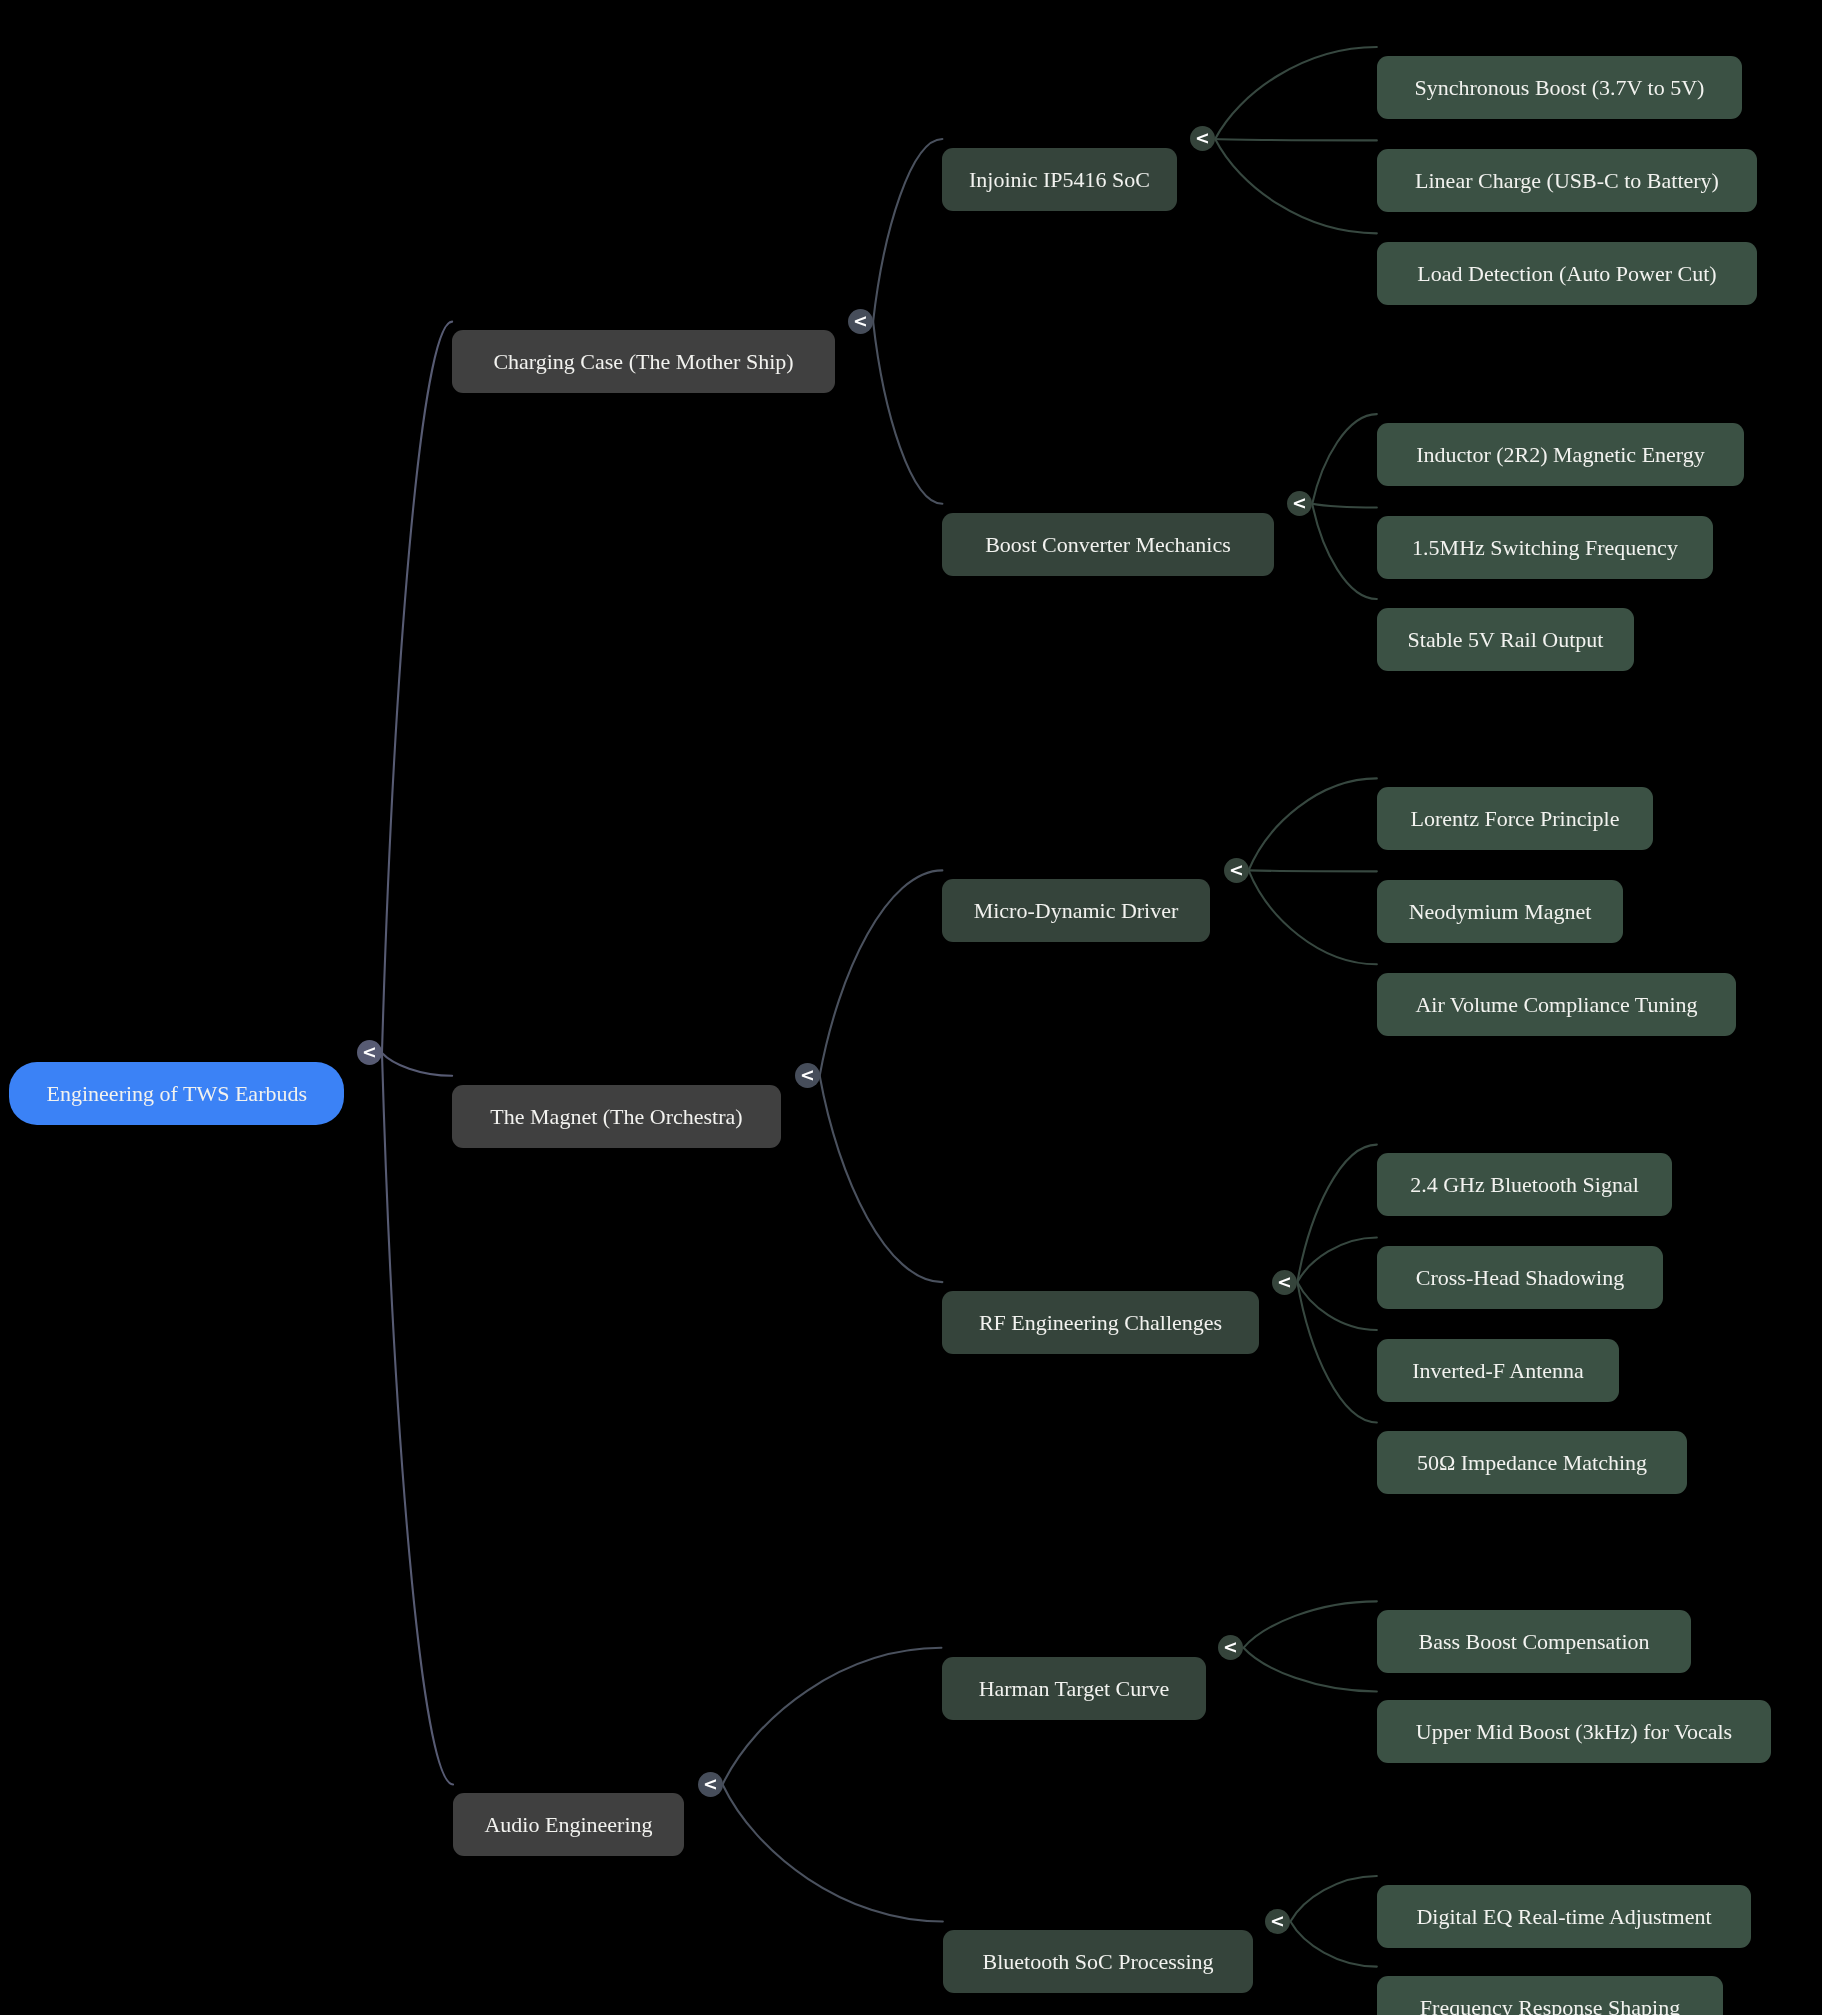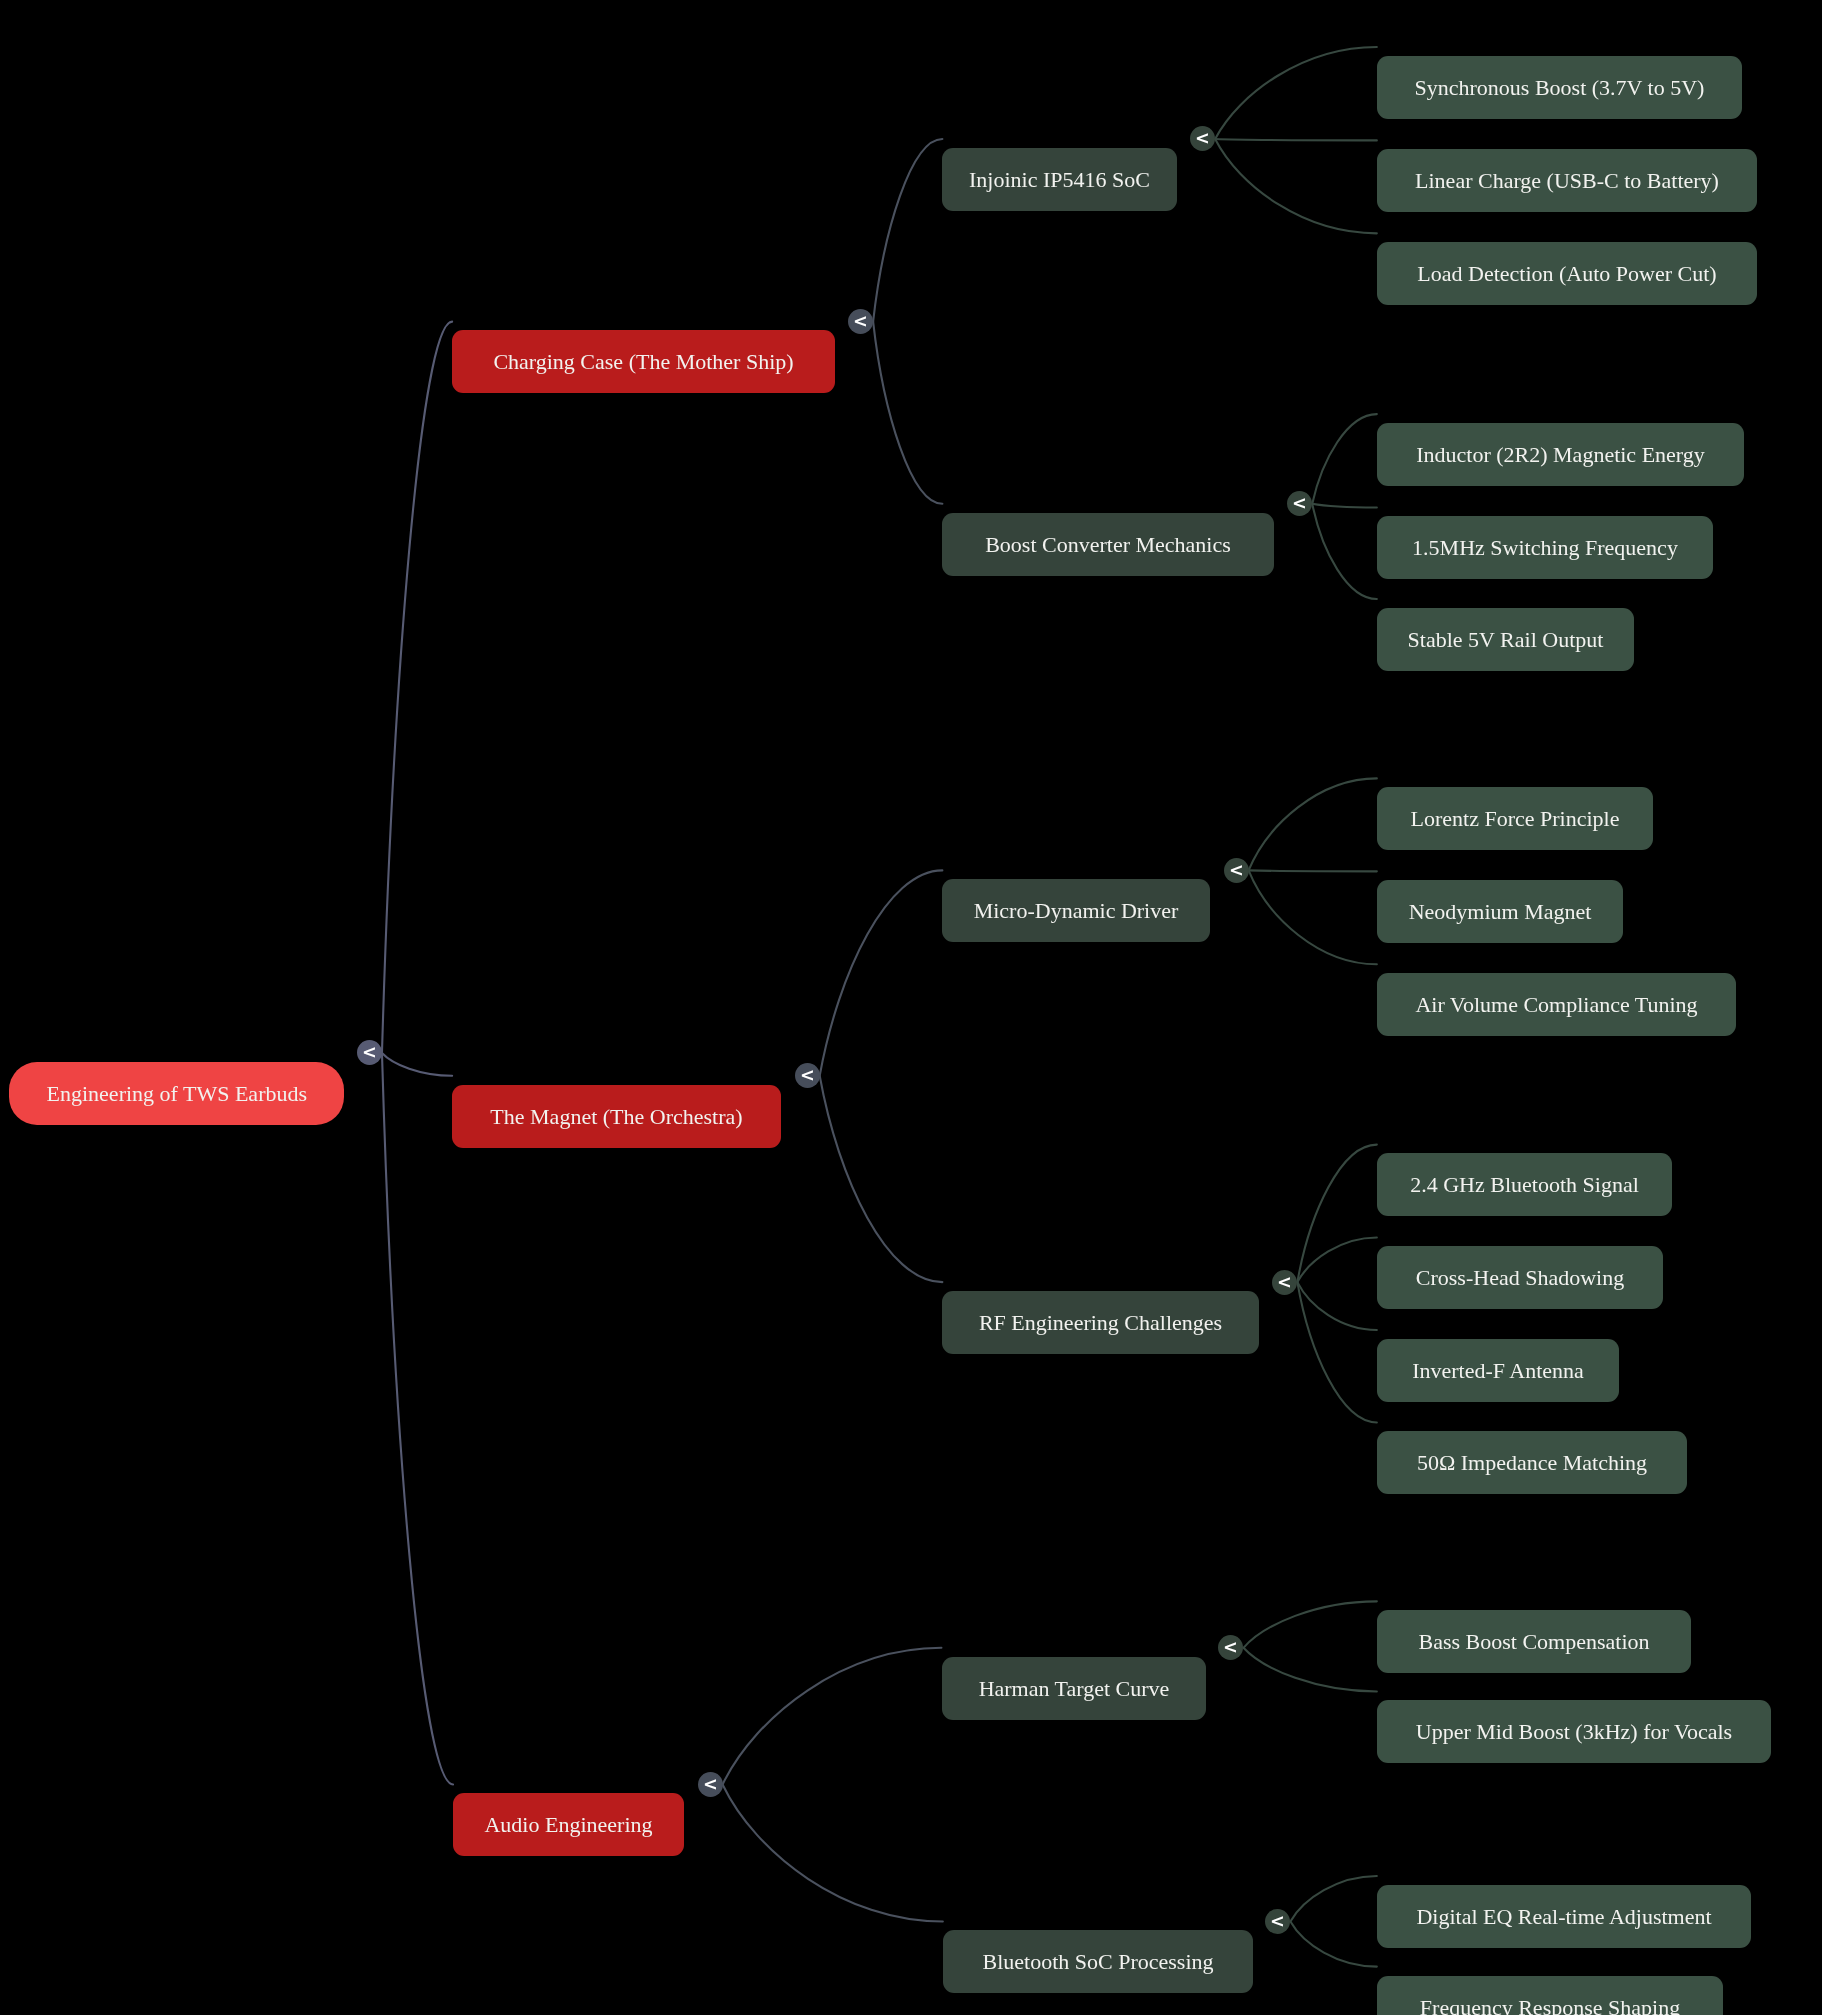--- a/index.html
+++ b/index.html
@@ -6,22 +6,22 @@
   .canvas{position:relative;width:1822px;height:2015px;background:#000000;
           font-family:"Liberation Serif",serif;overflow:hidden;}
   .edges{position:absolute;left:0;top:0;width:1822px;height:2015px;}
   .edges path{fill:none;stroke-width:4.5;stroke-linecap:round;}
   .e0{stroke:#575b73;}
   .e1{stroke:#4a515e;}
   .e2{stroke:#374840;}
   .node{position:absolute;height:63px;border-radius:11px;
         display:flex;align-items:center;justify-content:center;
         color:#f2f2ef;font-size:22px;white-space:nowrap;box-sizing:border-box;margin-top:40px;}
-  .lvl0{background:#ef4444;border-radius:28px;}
-  .lvl1{background:#b91c1c;text-align:right;}
+  .lvl0{background:#3b82f6;border-radius:28px;}
+  .lvl1{background:#404040;text-align:right;}
   .lvl2{background:#35443b;}
   .lvl3{background:#3b5144;}
   .toggle{position:absolute;width:25px;height:25px;border-radius:50%;
           display:flex;align-items:center;justify-content:center;
           color:#ffffff;font-family:"DejaVu Sans",sans-serif;font-weight:700;
           font-size:17.7px;line-height:1;cursor:pointer;}
   .t0{background:#575b73;}
   .t1{background:#464d5a;}
   .t2{background:#35443b;}
 </style>

